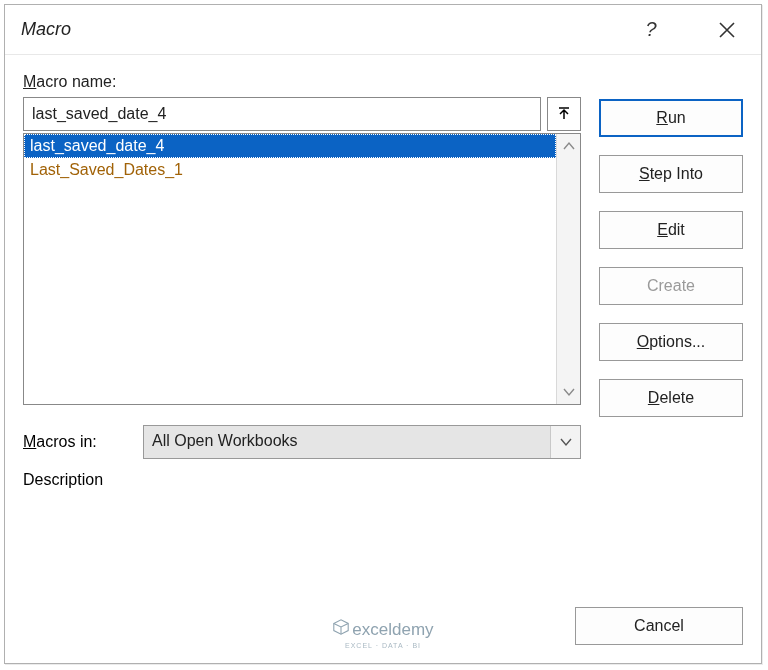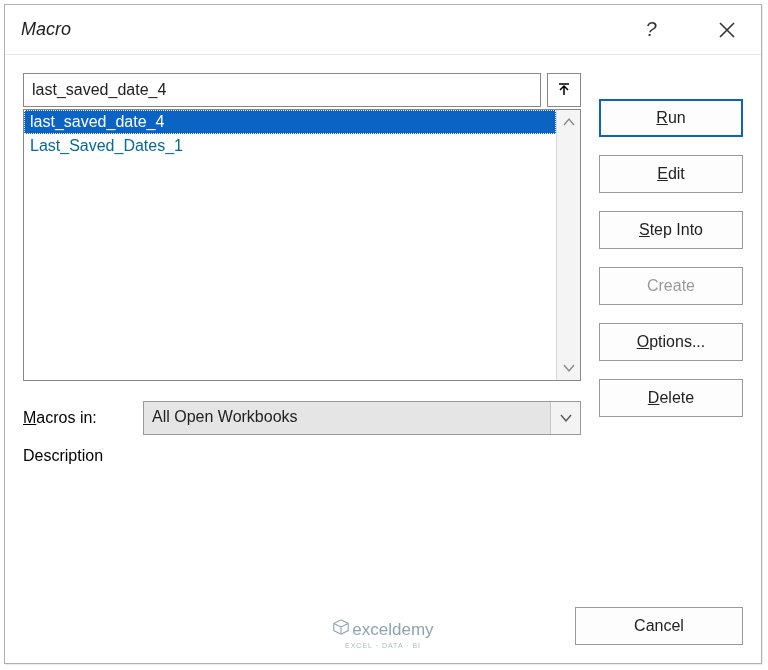--- a/index.html
+++ b/index.html
@@ -93,21 +93,21 @@
     height: 272px;
   }
   .listbox {
     flex: 1;
     overflow: hidden;
     font-size: 16px;
     background: #fff;
   }
   .li-item {
     padding: 3px 6px;
-    color: #0369a1;
+    color: #a16207;
     white-space: nowrap;
   }
   .li-item.selected {
     background: #0b63c4;
     color: #fff;
   }
   .li-item.selected.dashed {
     outline: 1px dotted #fff;
     outline-offset: -1px;
   }
@@ -213,20 +213,23 @@
         <svg viewBox="0 0 18 18">
             <path d="M2 2 L16 16 M16 2 L2 16" stroke="#333" stroke-width="1.6" fill="none"></path>
           </svg>
       </div>
     </div>
   </div>
 
   <div class="body">
     <div class="left">
 
+      <div class="label-row">
+        <span class="underline">M</span><span>acro name:</span>
+      </div>
 
       <div class="name-row">
         <input class="name-input" type="text" value="last_saved_date_4" style="">
         <div class="up-btn">
           <svg width="16" height="16" viewBox="0 0 16 16">
             <path d="M8 13 V4 M4 8 L8 4 L12 8" stroke="#000" stroke-width="1.5" fill="none"></path>
             <path d="M3 2 H13" stroke="#000" stroke-width="1.5"></path>
           </svg>
         </div>
       </div>
@@ -265,24 +268,24 @@
       </div>
 
       <div class="desc-label">Description</div>
     </div>
 
     <div class="right">
       <div class="btn primary">
         <span><span class="underline">R</span><span>un</span></span>
       </div>
       <div class="btn">
+        <span><span class="underline">S</span><span>tep Into</span></span>
+      </div>
+      <div class="btn">
         <span><span class="underline">E</span><span>dit</span></span>
-      </div>
-      <div class="btn">
-        <span><span class="underline">S</span><span>tep Into</span></span>
       </div>
       <div class="btn disabled">
         <span>Create</span>
       </div>
       <div class="btn">
         <span><span class="underline">O</span><span>ptions...</span></span>
       </div>
       <div class="btn">
         <span><span class="underline">D</span><span>elete</span></span>
       </div>

